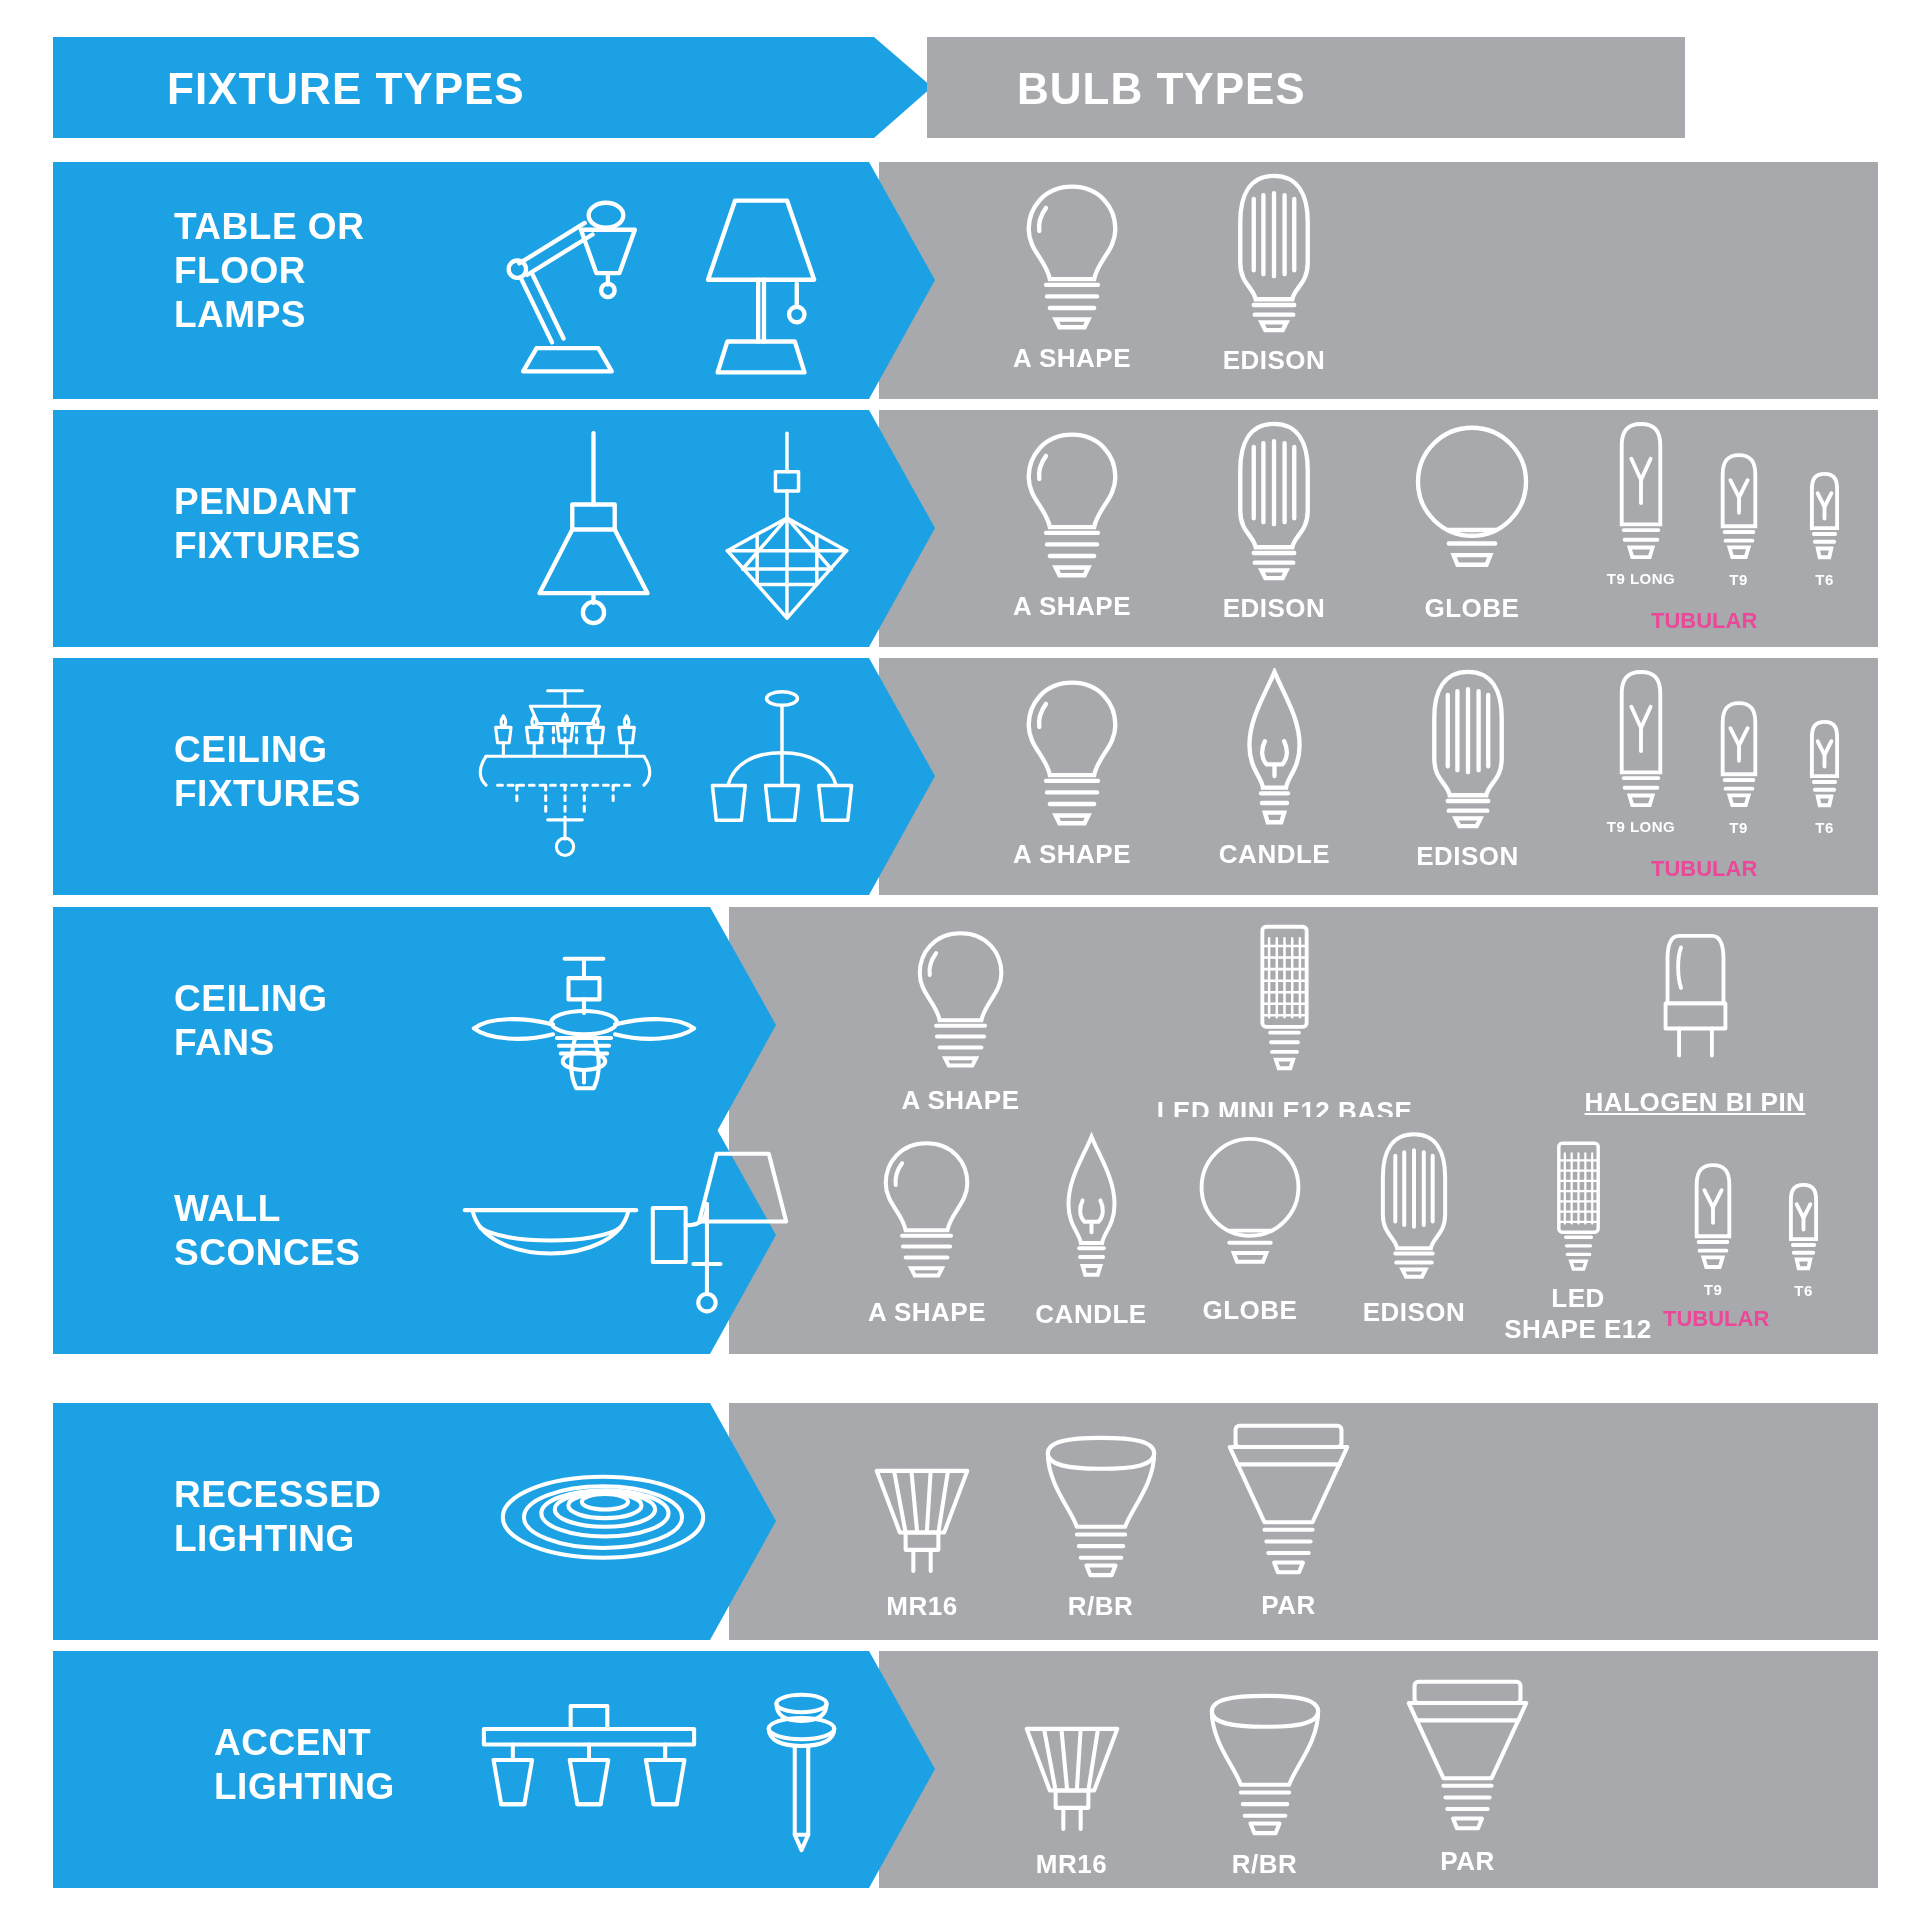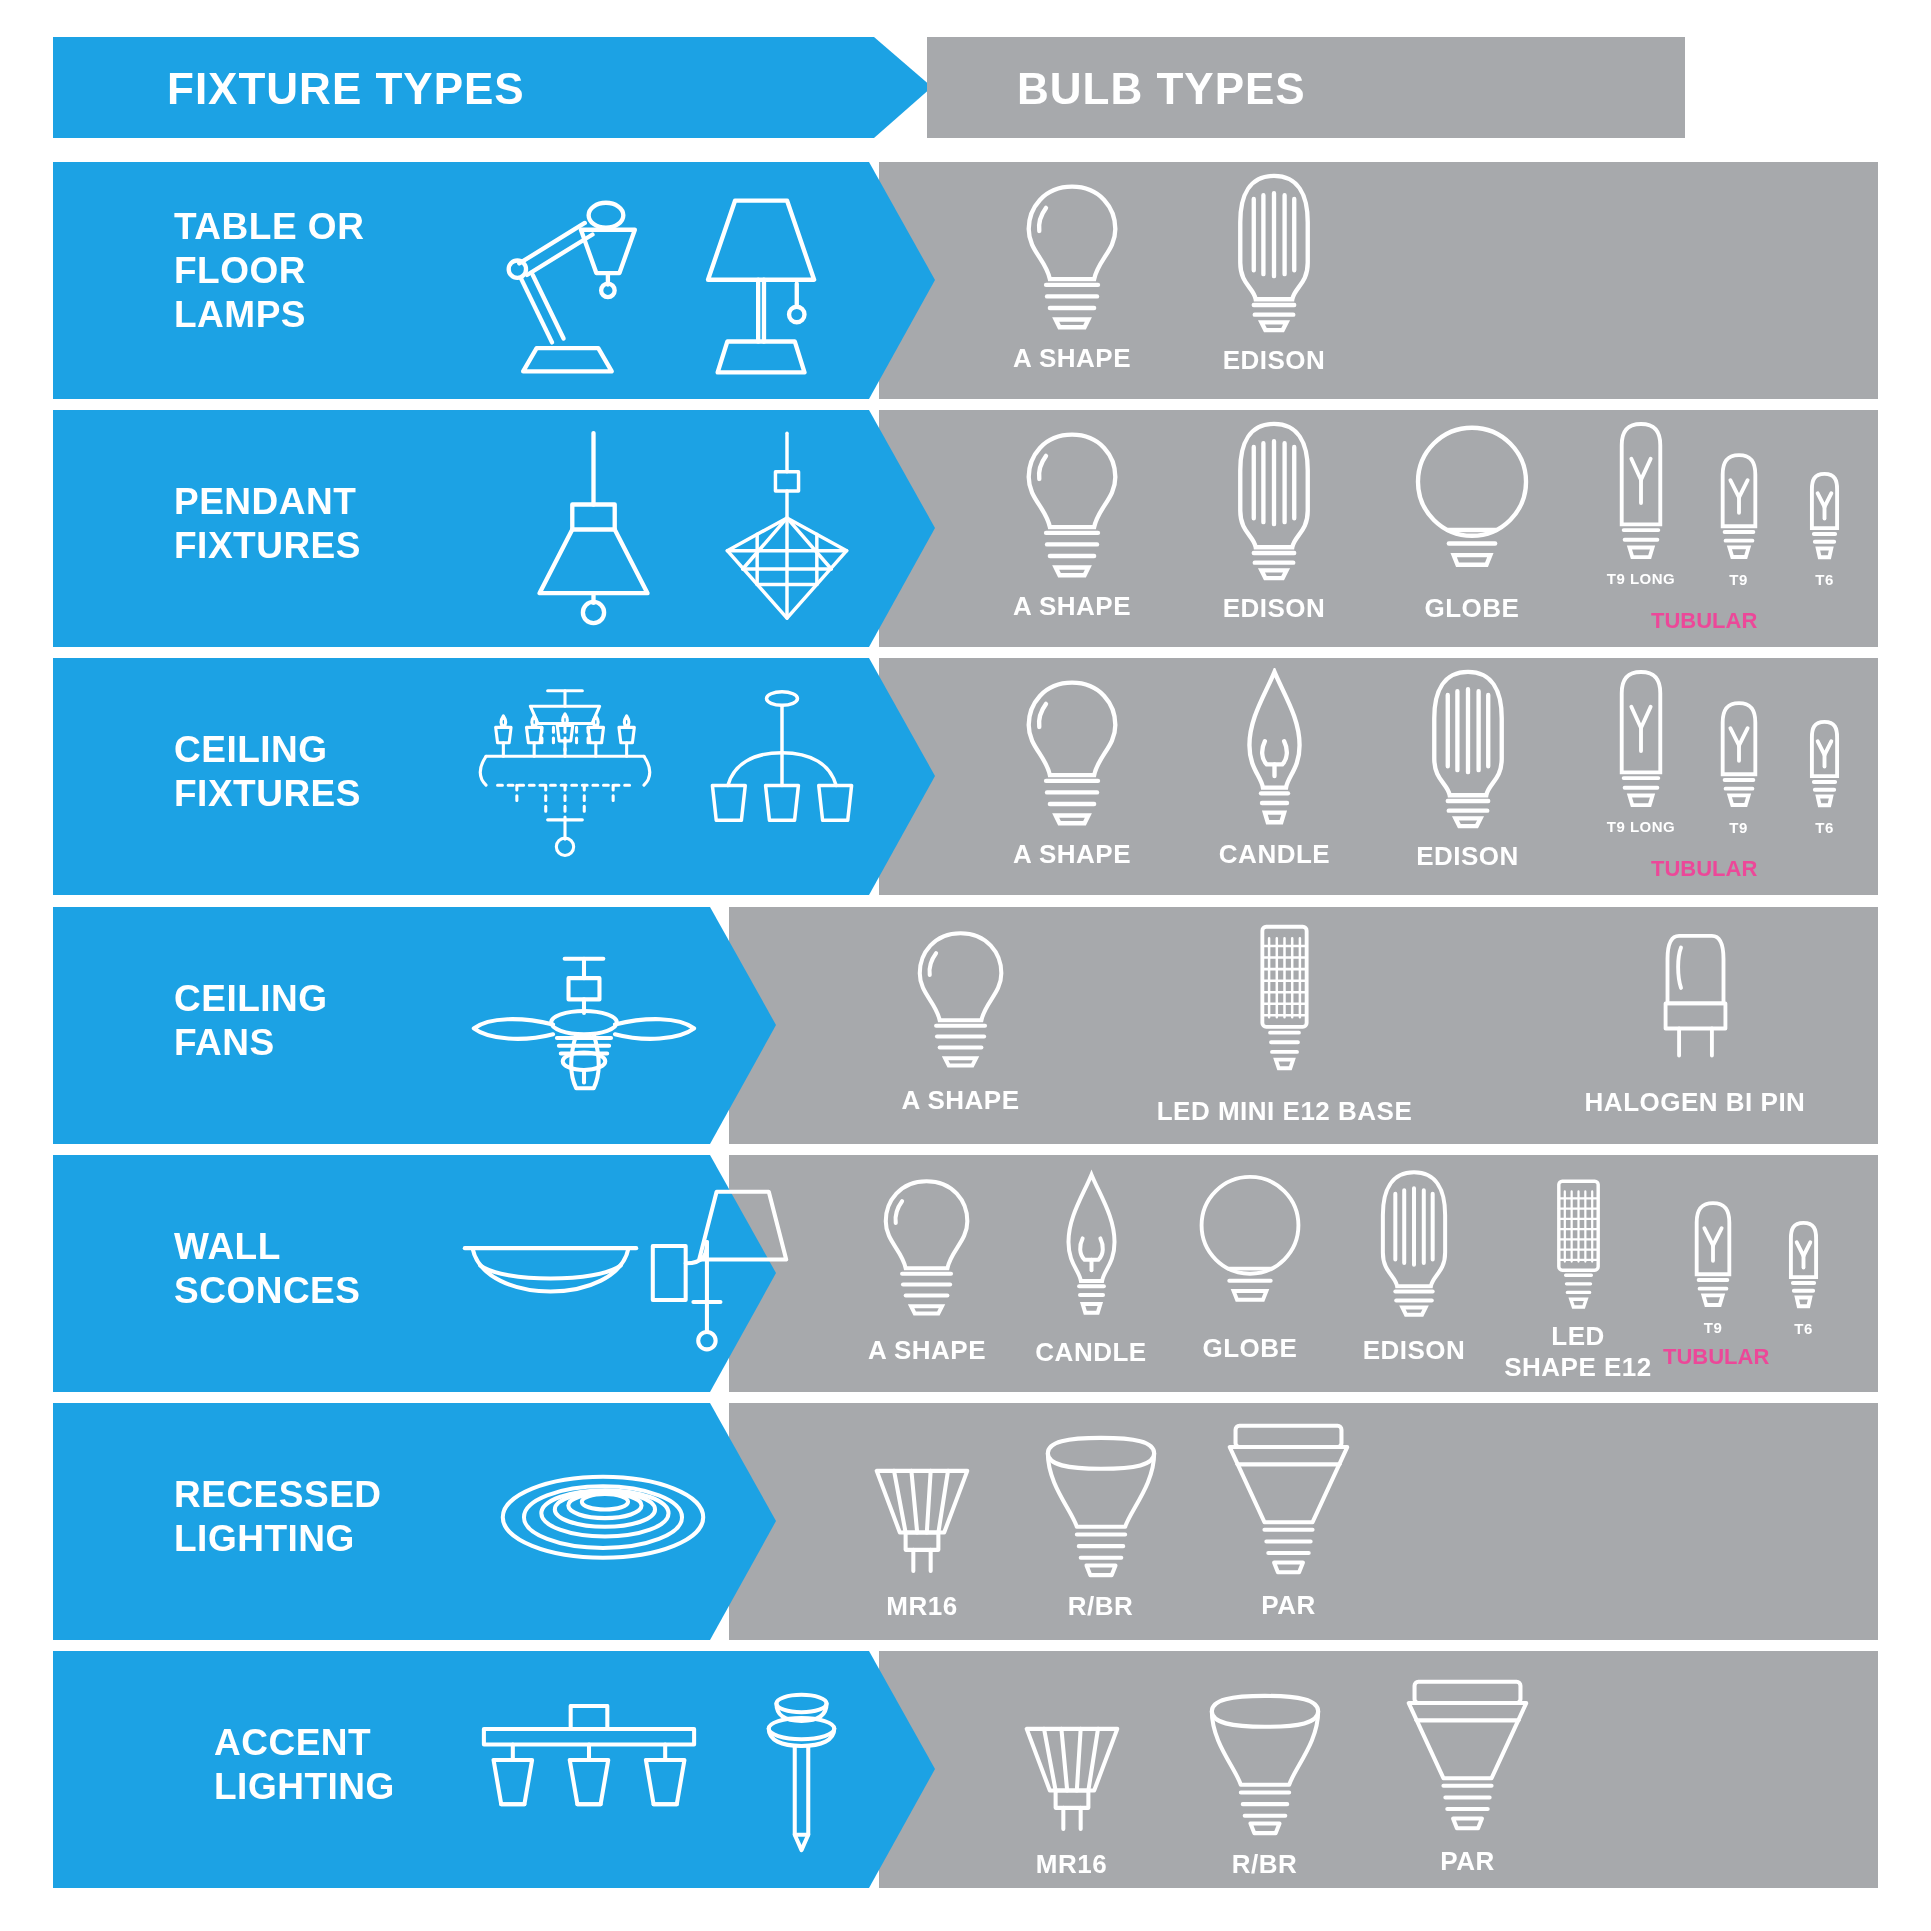--- a/index.html
+++ b/index.html
@@ -358,25 +358,25 @@
       <div class="bulb-cap" style="margin-top:21px;">LED MINI E12 BASE</div>
     </div>
 
     <div class="bulb-cell" style="left:1468px;top:21px;width:348px;">
       <svg class="icon" width="83" height="145" viewBox="0 0 86 150" fill="none" stroke="#fff" stroke-width="4" stroke-linecap="round" stroke-linejoin="round">
         <path d="M26 8 C16 8 14 20 14 32 L14 78 L72 78 L72 32 C72 20 70 8 60 8 Z"></path>
         <path d="M28 20 C24 30 24 50 28 62"></path>
         <rect x="12" y="78" width="62" height="26"></rect>
         <path d="M26 104 L26 132 M60 104 L60 132"></path>
       </svg>
-      <div class="bulb-cap" style="margin-top:13.5px;">HALOGEN BI PIN</div>
-    </div>
-  </div>
-
-  <div class="row" style="top:1155px;width:1603px;height:237px;text-decoration:underline;">
+      <div class="bulb-cap" style="margin-top:13.5px;text-decoration:underline;">HALOGEN BI PIN</div>
+    </div>
+  </div>
+
+  <div class="row" style="top:1117px;width:1603px;height:237px;text-decoration:underline;">
     <div class="gray-band" style="left:676px;width:1149px;"></div>
     <div class="blue-band" style="width:657px;"></div>
     <div class="blue-tip" style="left:657px;border-top:118px solid transparent;border-bottom:119px solid transparent;border-left:66px solid #1CA2E4;"></div>
 
     <div class="fix-label" style="left:121px;top:70px;">
       WALL<br>SCONCES
     </div>
 
     <div style="position:absolute;left:406px;top:70px;">
       <svg width="183" height="106" viewBox="0 0 190 110" fill="none" stroke="#fff" stroke-width="4.2" stroke-linejoin="round" stroke-linecap="round">

